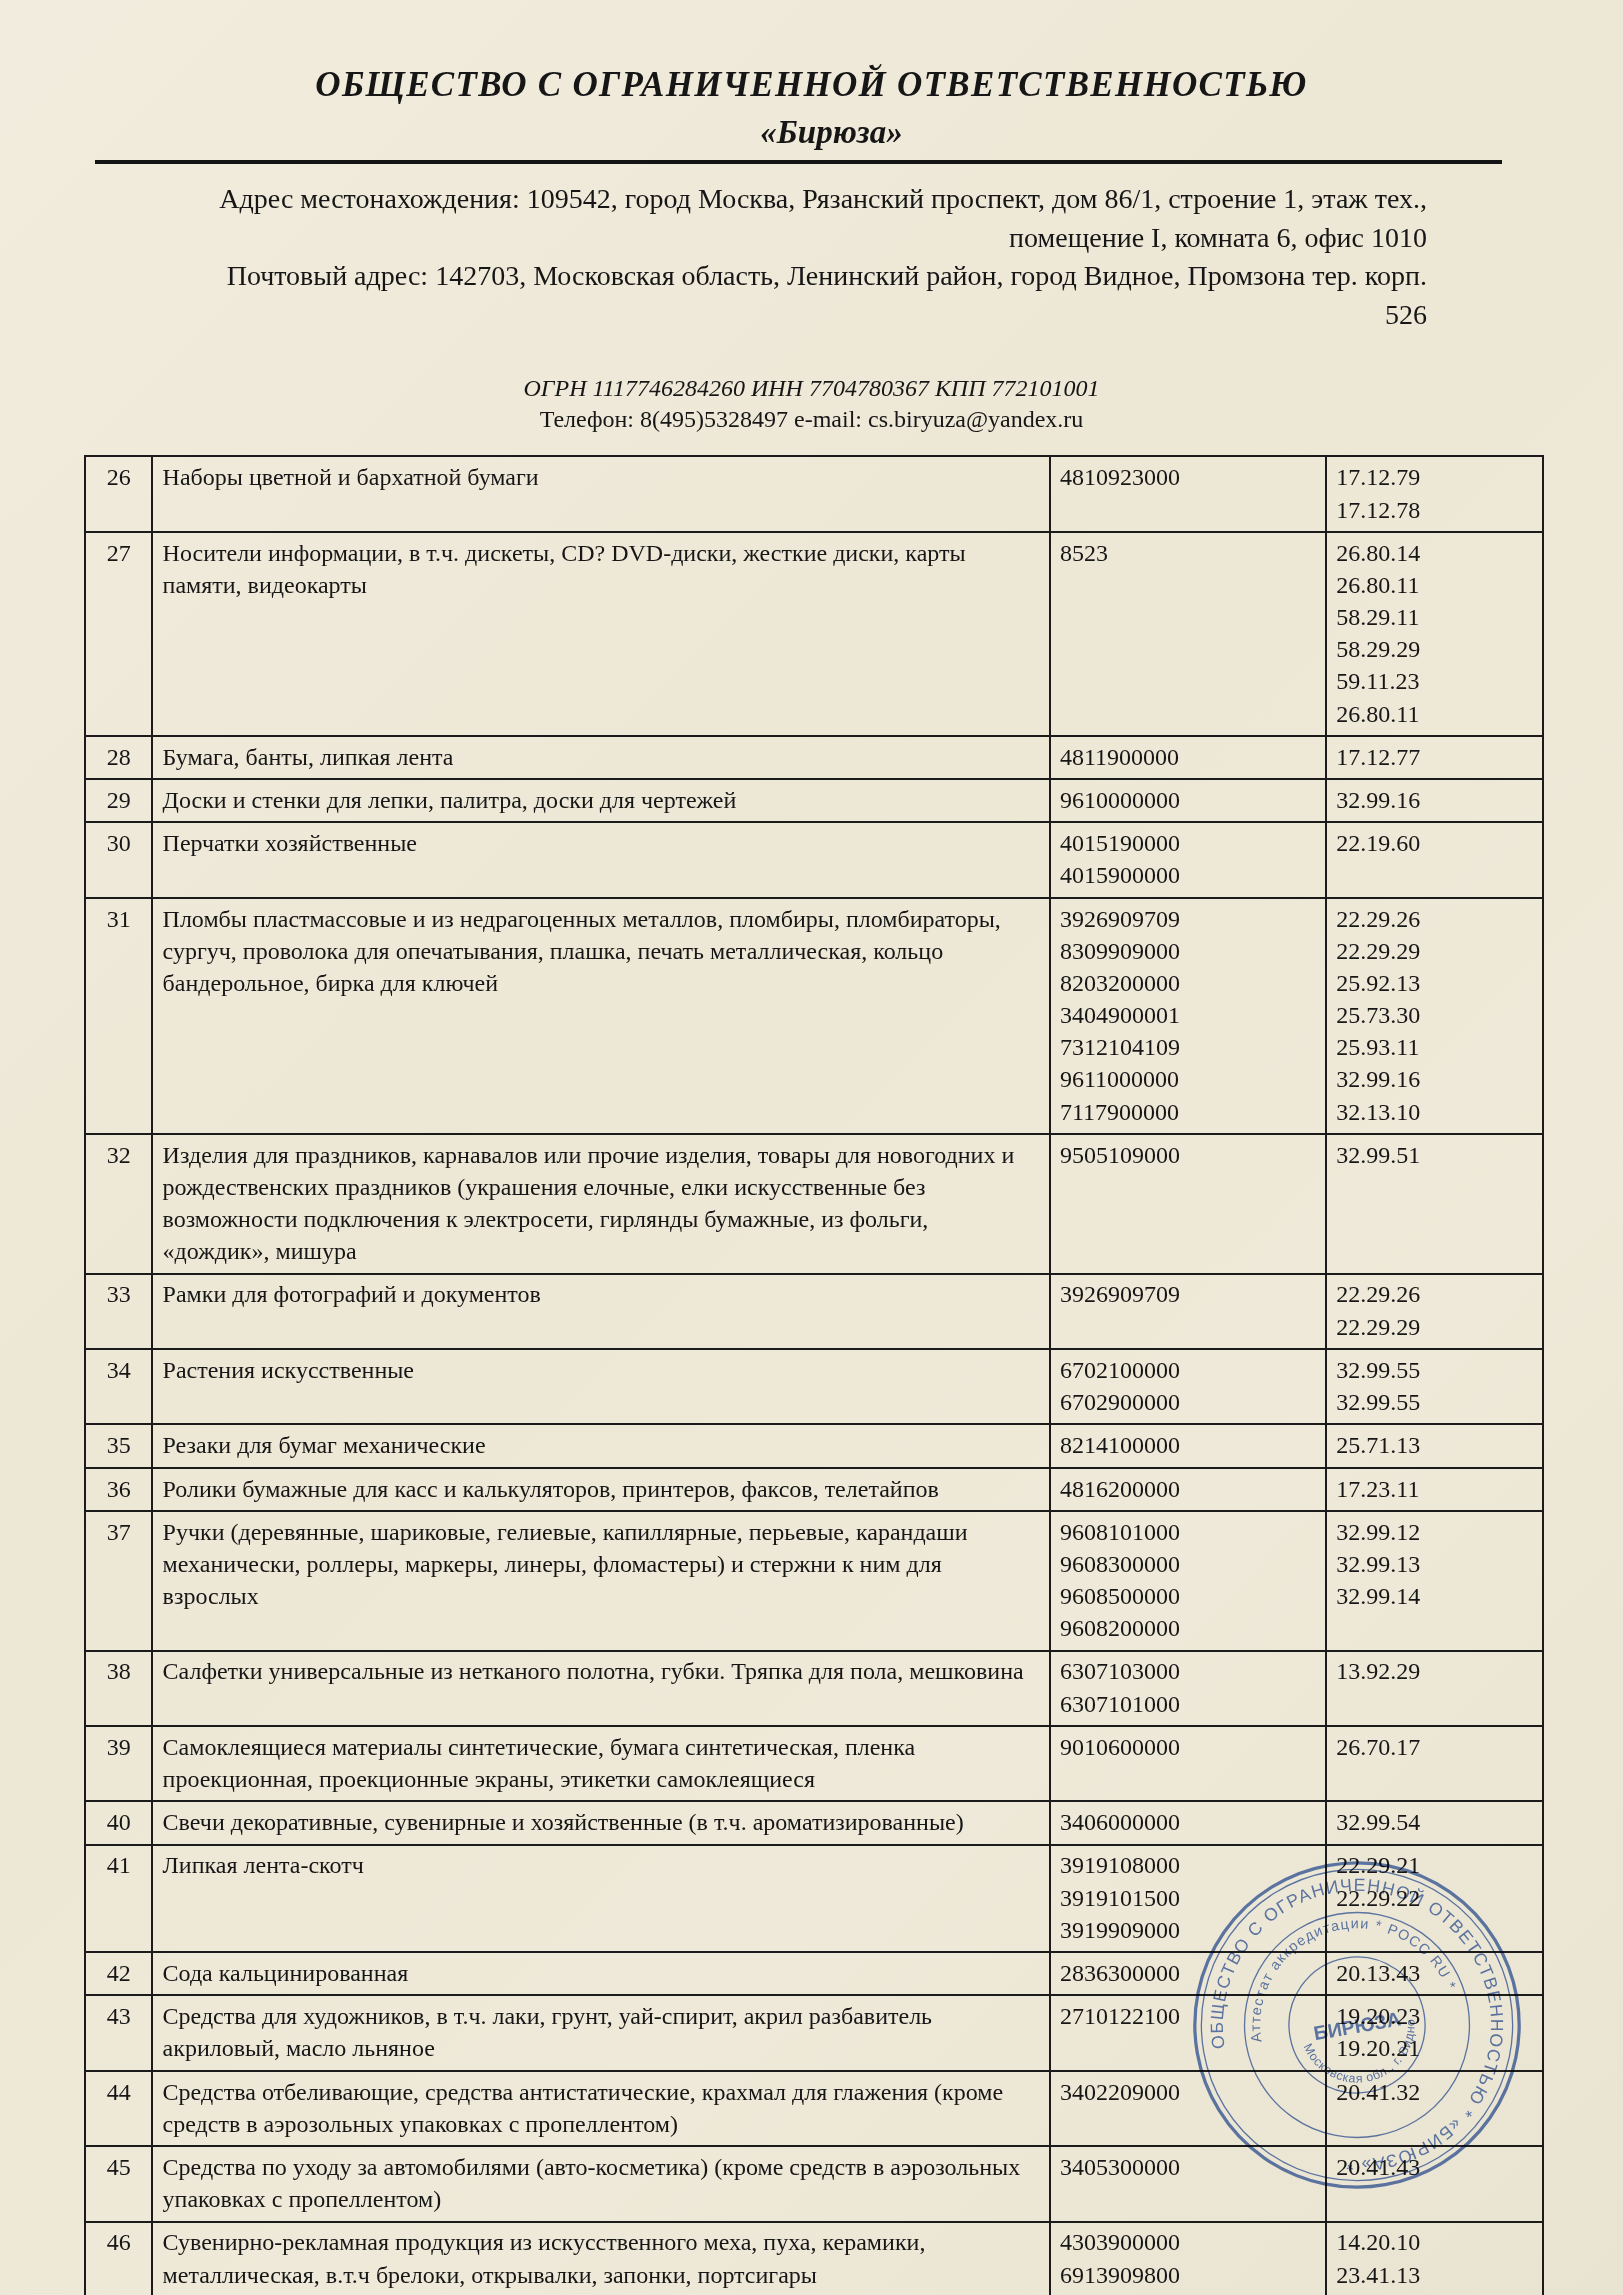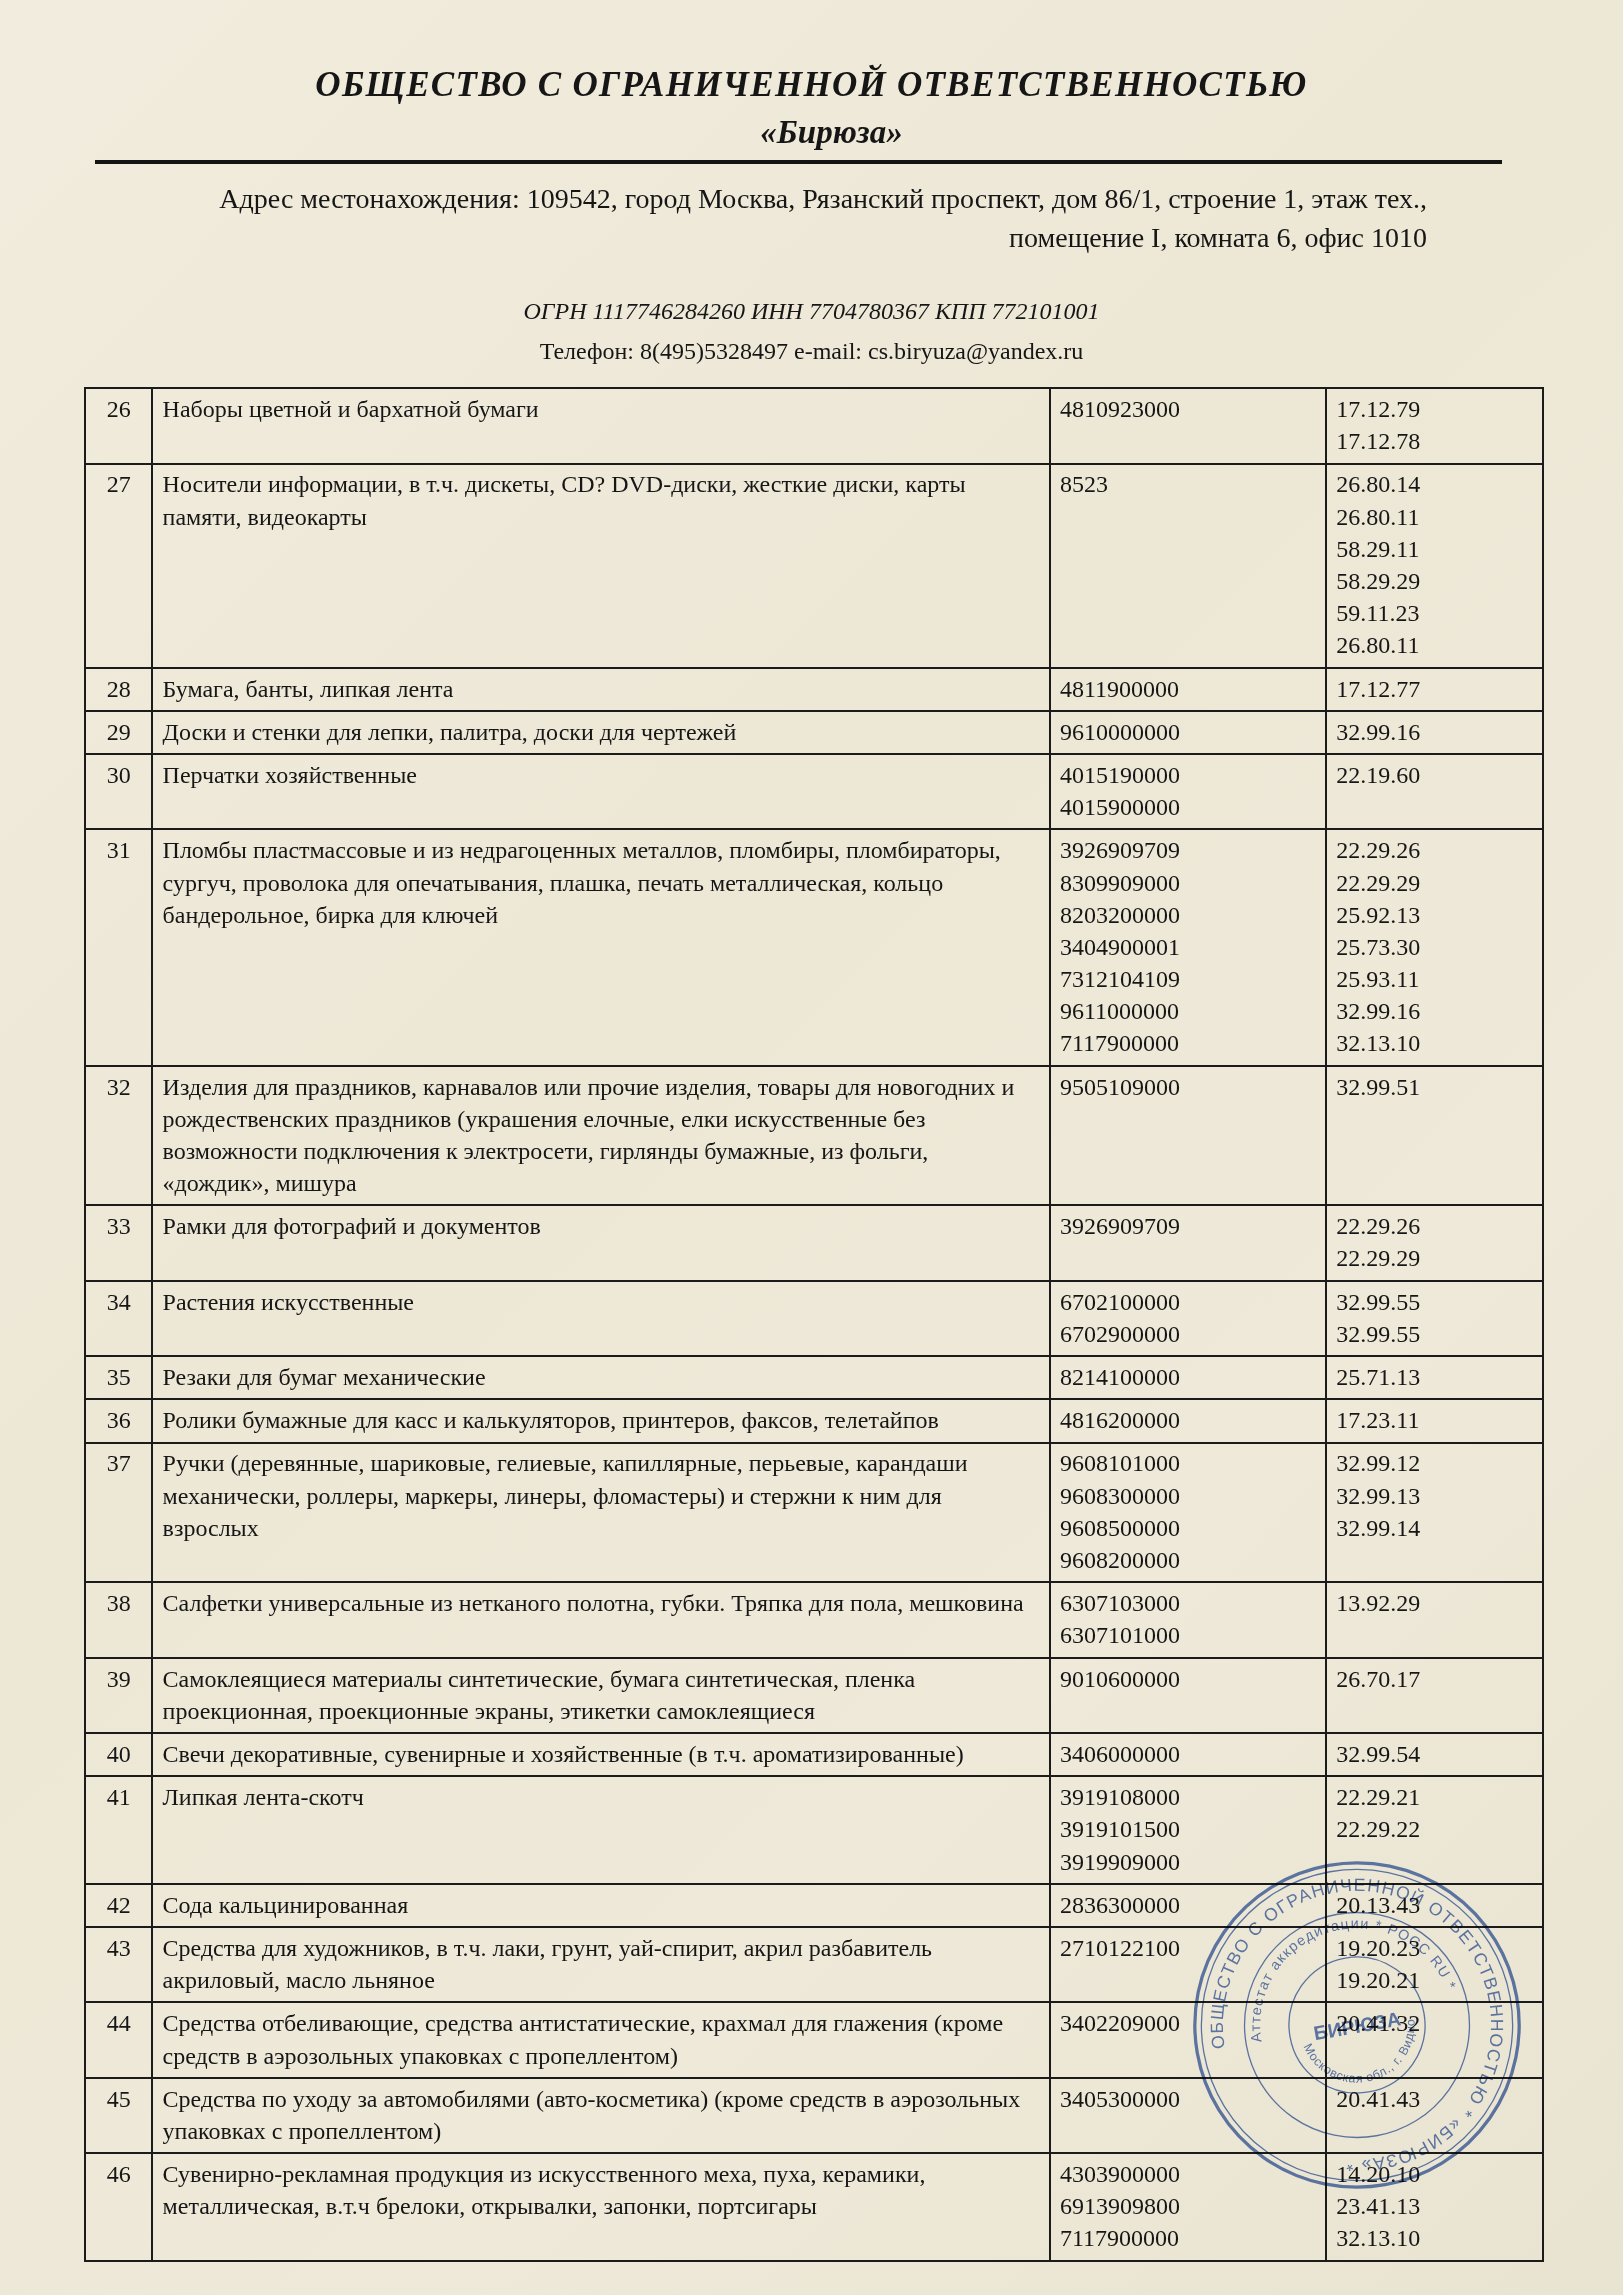--- a/index.html
+++ b/index.html
@@ -18,21 +18,21 @@
     letter-spacing:1.3px;
   }
   .subtitle {
     text-align:center; font-size:33px; font-weight:bold; font-style:italic;
     margin-top:9.2px;
     padding-left:40px;
   }
   .rule { height:3.9px; background:#141414; margin:9.2px 121px 15.7px 95px; }
   .addr { text-align:right; font-size:28px; line-height:1.38; margin:0 196px; }
   .reg { text-align:center; font-size:24px; margin-top:41px;font-style:italic; }
-  .contact { text-align:center; font-size:24px; margin-top:13px; }
+  .contact { text-align:center; font-size:24px; margin-top:4px; }
 
   table.items {
     border-collapse:collapse;
     margin:22px 0 0 84px;
     width:1416px;
     table-layout:fixed;
     padding-left:42px;
   }
   table.items td {
     border:2px solid #1b1b1b;
@@ -60,20 +60,21 @@
 </head>
 <body>
 
 <div class="page">
 
   <div class="header">
     <div class="title">ОБЩЕСТВО С ОГРАНИЧЕННОЙ ОТВЕТСТВЕННОСТЬЮ</div>
     <div class="subtitle">«Бирюза»</div>
     <div class="rule"></div>
     <div class="addr">Адрес местонахождения: 109542, город Москва, Рязанский проспект, дом 86/1, строение 1, этаж тех., помещение I, комната 6, офис 1010</div>
+    <div class="addr">Почтовый адрес: 142703, Московская область, Ленинский район, город Видное, Промзона тер. корп. 526</div>
     <div class="reg">ОГРН 1117746284260 ИНН 7704780367 КПП 772101001</div>
     <div class="contact">Телефон: 8(495)5328497 e-mail: cs.biryuza@yandex.ru</div>
   </div>
 
   <table class="items">
     <tbody>
         <tr>
           <td class="col-num">
             <div>26</div>
           </td>

